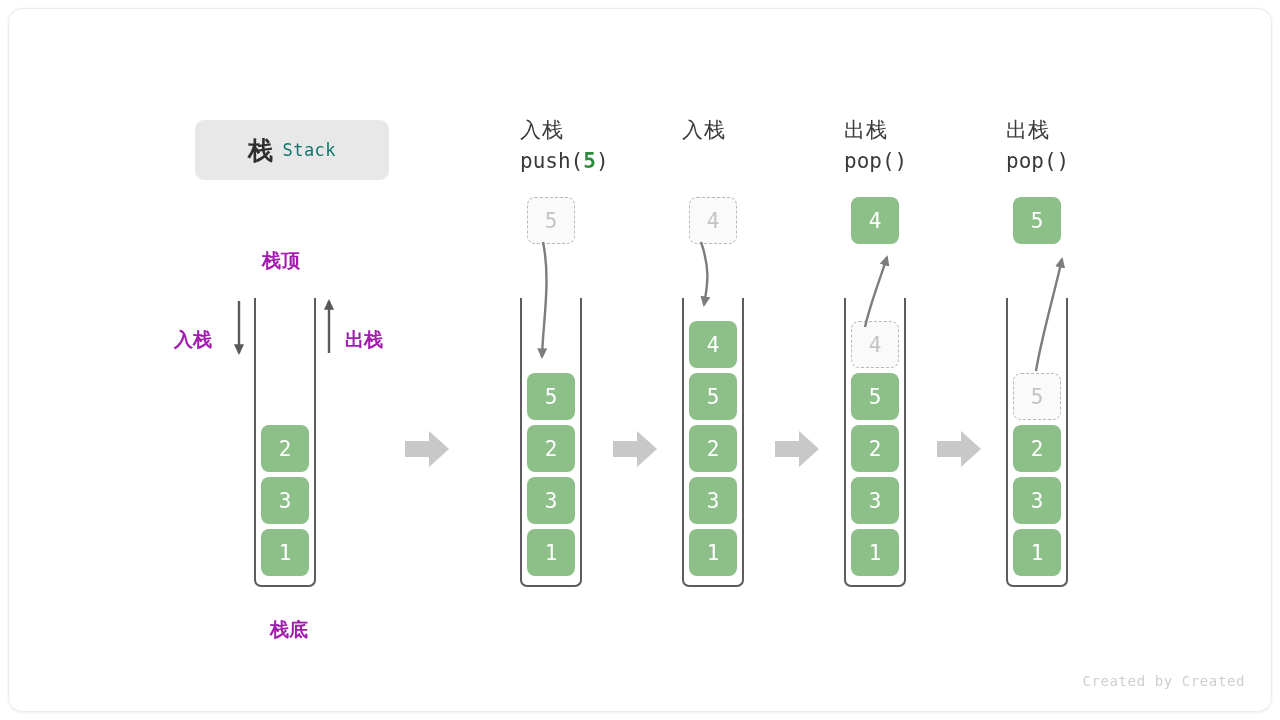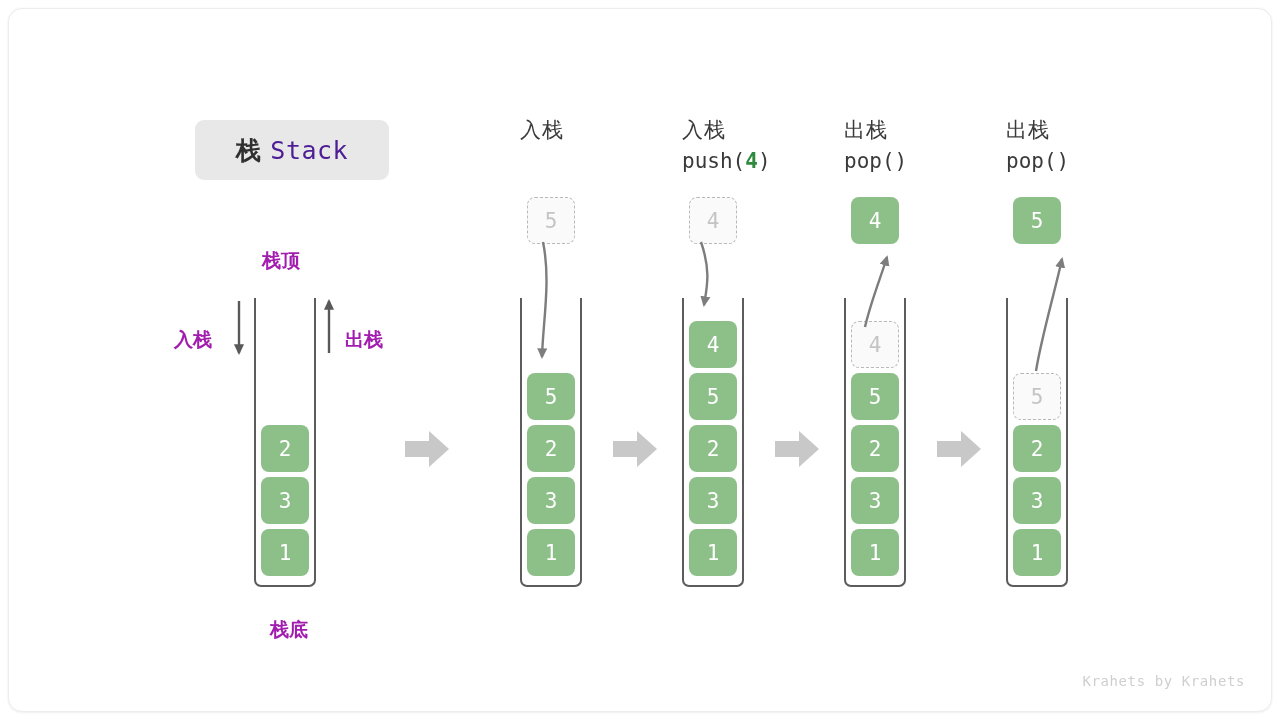--- a/index.html
+++ b/index.html
@@ -45,23 +45,23 @@
   }
   #title-badge .t-cn {
     font-family: "Liberation Sans", "DejaVu Sans", sans-serif;
     font-size: 25px;
     font-weight: bold;
     color: #2f2f2f;
     letter-spacing: 0.5px;
   }
   #title-badge .t-en {
     font-family: "DejaVu Sans Mono", "Liberation Mono", monospace;
-    font-size: 25px;
+    font-size: 17px;
     font-weight: 400;
-    color: #4c1d95;
+    color: #0f766e;
     letter-spacing: 0.5px;
   }
 
   
   .cn-bold {
     position: absolute;
     font-family: "Liberation Sans", "DejaVu Sans", sans-serif;
     font-size: 19px;
     font-weight: bold;
     color: #a21caf;
@@ -164,24 +164,24 @@
     <span class="t-en">Stack</span>
   </div>
 
   <div class="cn-bold" style="left:253px; top:239px;">栈顶</div>
   <div class="cn-bold" style="left:261px; top:608px;">栈底</div>
   <div class="cn-bold" style="left:165px; top:318px;">入栈</div>
   <div class="cn-bold" style="left:336px; top:318px;">出栈</div>
 
   <div class="col-head" style="left:511px;">
     <div class="line1">入栈</div>
+    <div class="line2"><span>push(</span><span class="num">5</span><span>)</span></div>
   </div>
   <div class="col-head" style="left:673px;">
     <div class="line1">入栈</div>
-    <div class="line2"><span>push(</span><span class="num">4</span><span>)</span></div>
   </div>
   <div class="col-head" style="left:835px;">
     <div class="line1">出栈</div>
     <div class="line2"><span>pop(</span><span class="num"></span><span>)</span></div>
   </div>
   <div class="col-head" style="left:997px;">
     <div class="line1">出栈</div>
     <div class="line2"><span>pop(</span><span class="num"></span><span>)</span></div>
   </div>
 
@@ -261,15 +261,15 @@
 
     <g>
       <path d="M856,318 C862,292 872,268 878,248" stroke="#7d7d7d" stroke-width="2.4" fill="none" marker-end="url(#thin-arrow)"></path>
     </g>
 
     <g>
       <path d="M1027,362 C1032,330 1046,282 1053,250" stroke="#7d7d7d" stroke-width="2.4" fill="none" marker-end="url(#thin-arrow)"></path>
     </g>
   </svg>
 
-  <div id="footer">Krahets by Krahets</div>
+  <div id="footer">Created by Created</div>
 
 </div>
 
 </body></html>

